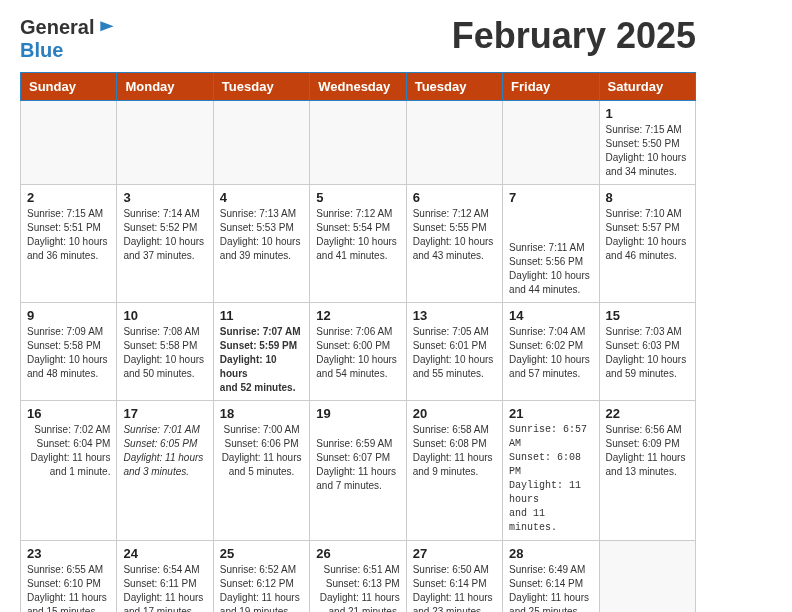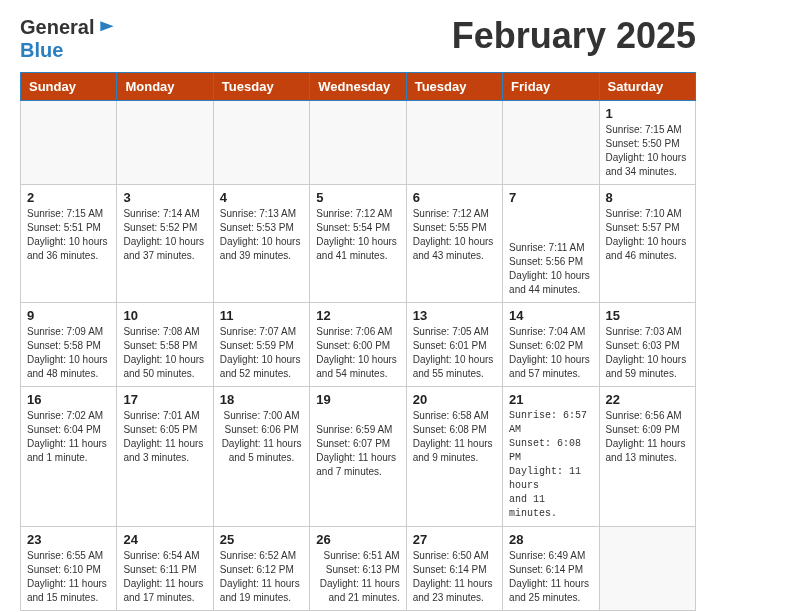--- a/index.html
+++ b/index.html
@@ -207,21 +207,21 @@
           </td>
           <td>
             <span class="day-number">10</span>
             <div class="day-info" style="white-space: pre-line;">Sunrise: 7:08 AM
 Sunset: 5:58 PM
 Daylight: 10 hours
 and 50 minutes.</div>
           </td>
           <td>
             <span class="day-number">11</span>
-            <div class="day-info" style="white-space: pre-line;">Sunrise: 7:07 AM
+            <div class="day-info" style="white-space: pre-line; font-weight: bold;">Sunrise: 7:07 AM
 Sunset: 5:59 PM
 Daylight: 10 hours
 and 52 minutes.</div>
           </td>
           <td>
             <span class="day-number">12</span>
             <div class="day-info" style="white-space: pre-line;">Sunrise: 7:06 AM
 Sunset: 6:00 PM
 Daylight: 10 hours
 and 54 minutes.</div>
@@ -244,28 +244,28 @@
             <span class="day-number">15</span>
             <div class="day-info" style="white-space: pre-line;">Sunrise: 7:03 AM
 Sunset: 6:03 PM
 Daylight: 10 hours
 and 59 minutes.</div>
           </td>
         </tr>
         <tr>
           <td>
             <span class="day-number">16</span>
-            <div class="day-info" style="white-space: pre-line;">Sunrise: 7:02 AM
+            <div class="day-info" style="white-space: pre-line; text-align: right;">Sunrise: 7:02 AM
 Sunset: 6:04 PM
 Daylight: 11 hours
 and 1 minute.</div>
           </td>
           <td>
             <span class="day-number">17</span>
-            <div class="day-info" style="white-space: pre-line;">Sunrise: 7:01 AM
+            <div class="day-info" style="white-space: pre-line; font-style: italic;">Sunrise: 7:01 AM
 Sunset: 6:05 PM
 Daylight: 11 hours
 and 3 minutes.</div>
           </td>
           <td>
             <span class="day-number">18</span>
             <div class="day-info" style="white-space: pre-line; text-align: center;">Sunrise: 7:00 AM
 Sunset: 6:06 PM
 Daylight: 11 hours
 and 5 minutes.</div>

